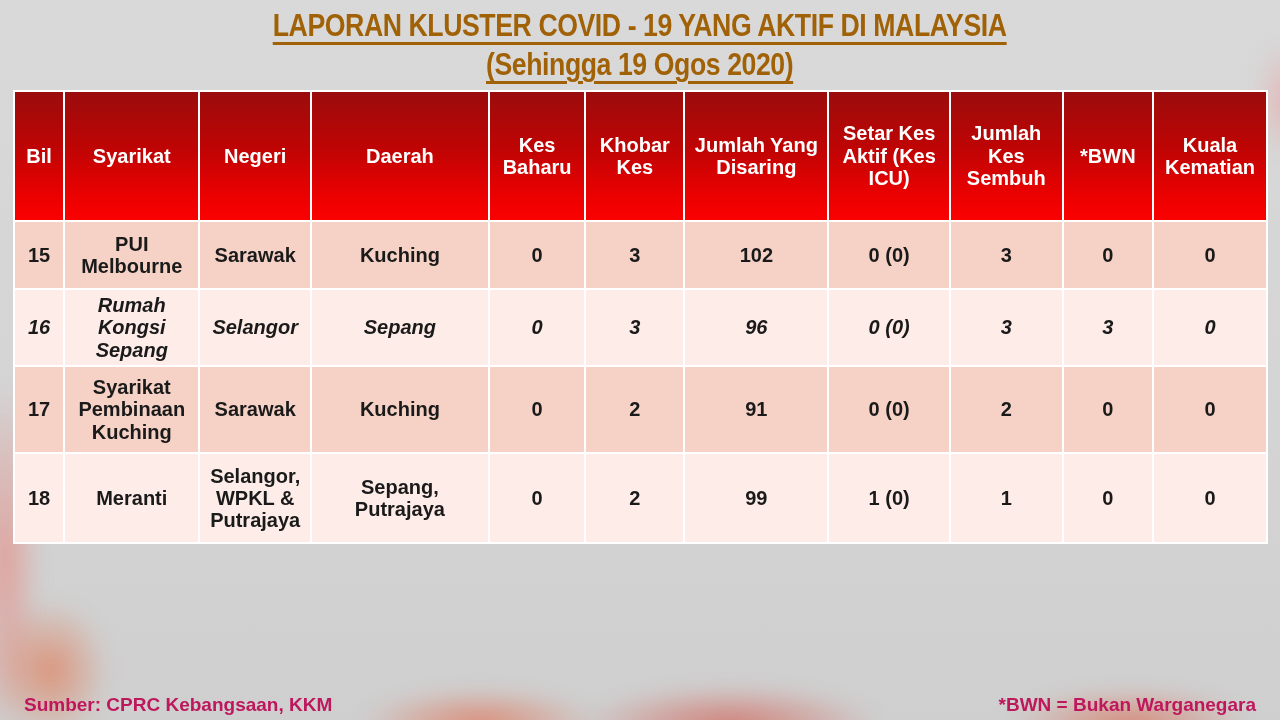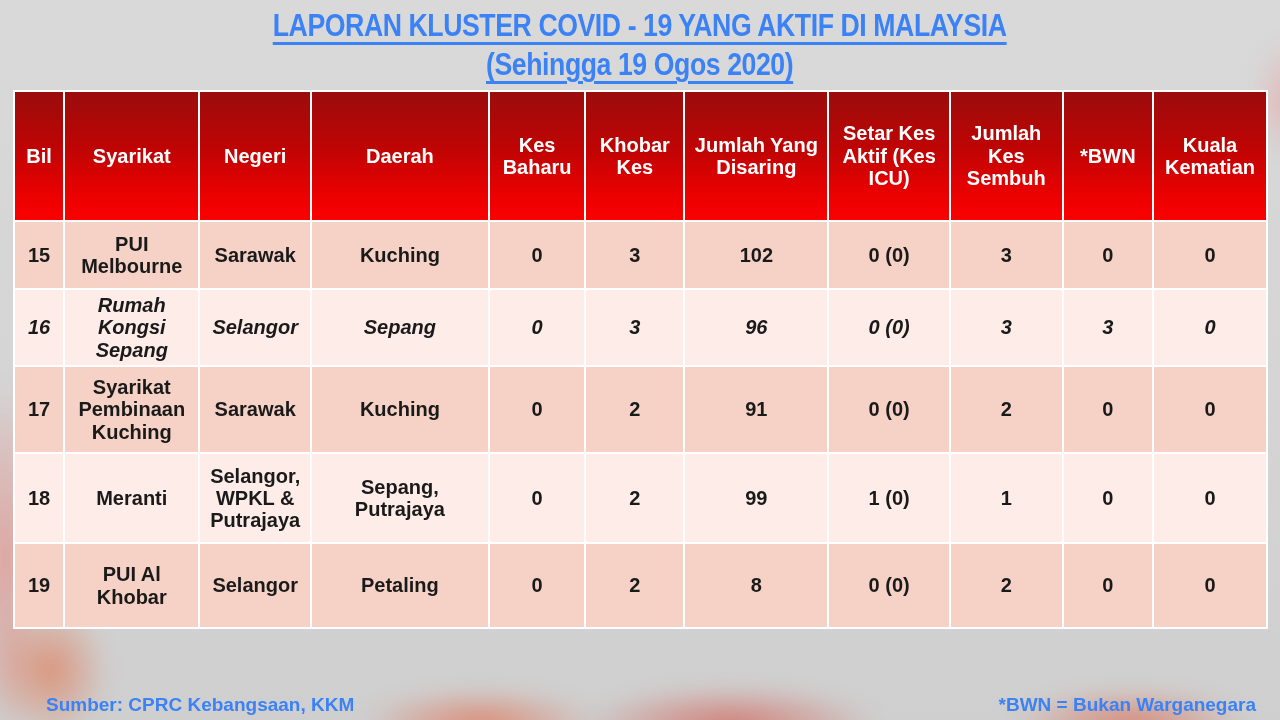--- a/index.html
+++ b/index.html
@@ -14,21 +14,21 @@
   .bg-blur { position: absolute; filter: blur(9px); border-radius: 50%; z-index: 0; }
   .blob1 { left: -30px;  top: 380px; width: 70px;  height: 360px; background: radial-gradient(closest-side, rgba(235,120,110,.55), rgba(235,120,110,0)); }
   .blob2 { left: -10px;  top: 600px; width: 120px; height: 140px; background: radial-gradient(closest-side, rgba(230,90,40,.5), rgba(230,90,40,0)); }
   .blob3 { left: 360px;  top: 688px; width: 240px; height: 70px;  background: radial-gradient(closest-side, rgba(225,95,60,.6), rgba(225,95,60,0)); }
   .blob4 { left: 580px;  top: 685px; width: 300px; height: 80px;  background: radial-gradient(closest-side, rgba(210,60,45,.55), rgba(210,60,45,0)); }
   .blob5 { left: 1010px; top: 688px; width: 240px; height: 70px;  background: radial-gradient(closest-side, rgba(220,80,50,.55), rgba(220,80,50,0)); }
   .blob6 { left: 1255px; top: 40px;  width: 60px;  height: 120px; background: radial-gradient(closest-side, rgba(240,150,150,.5), rgba(240,150,150,0)); }
 
   .title-wrap {
     position: absolute; top: 6px; left: 0; width: 1280px;
-    text-align: center; z-index: 2; color: #3b82f6;
+    text-align: center; z-index: 2; color: #a16207;
   }
   .title-line {
     display: inline-block;
     font-size: 31px; font-weight: 700; letter-spacing: -0.5px;
     transform: scaleX(0.86); transform-origin: center;
     text-decoration: underline;
     text-decoration-thickness: 3px;
     text-underline-offset: 6px;
     line-height: 1.26;
   }
@@ -56,21 +56,21 @@
   table.covid tbody tr:nth-child(3) { height: 87px; }
   table.covid tbody tr:nth-child(4) { height: 90px; }
   table.covid tbody tr:nth-child(5) { height: 85px; }
   table.covid tbody tr:nth-child(6) { height: 66px; }
 
   .footer {
     position: absolute; left: 0; bottom: 4px; width: 1280px;
     display: flex; justify-content: space-between;
     padding: 0 24px; z-index: 2;
   }
-  .footer span { font-size: 19px; font-weight: 700; color: #3b82f6; margin-left: 22px; }
+  .footer span { font-size: 19px; font-weight: 700; color: #be185d; }
 </style>
 </head>
 <body>
 
 <div class="bg-blur blob1"></div>
 <div class="bg-blur blob2"></div>
 <div class="bg-blur blob3"></div>
 <div class="bg-blur blob4"></div>
 <div class="bg-blur blob5"></div>
 <div class="bg-blur blob6"></div>
@@ -155,32 +155,19 @@
         <td>Selangor, WPKL &amp; Putrajaya</td>
         <td>Sepang, Putrajaya</td>
         <td>0</td>
         <td>2</td>
         <td>99</td>
         <td>1 (0)</td>
         <td>1</td>
         <td>0</td>
         <td>0</td>
       </tr>
-      <tr>
-        <td>19</td>
-        <td>PUI Al Khobar</td>
-        <td>Selangor</td>
-        <td>Petaling</td>
-        <td>0</td>
-        <td>2</td>
-        <td>8</td>
-        <td>0 (0)</td>
-        <td>2</td>
-        <td>0</td>
-        <td>0</td>
-      </tr>
     </tbody>
 </table>
 
 <div class="footer">
   <span>Sumber: CPRC Kebangsaan, KKM</span>
   <span>*BWN = Bukan Warganegara</span>
 </div>
 
 </body></html>

